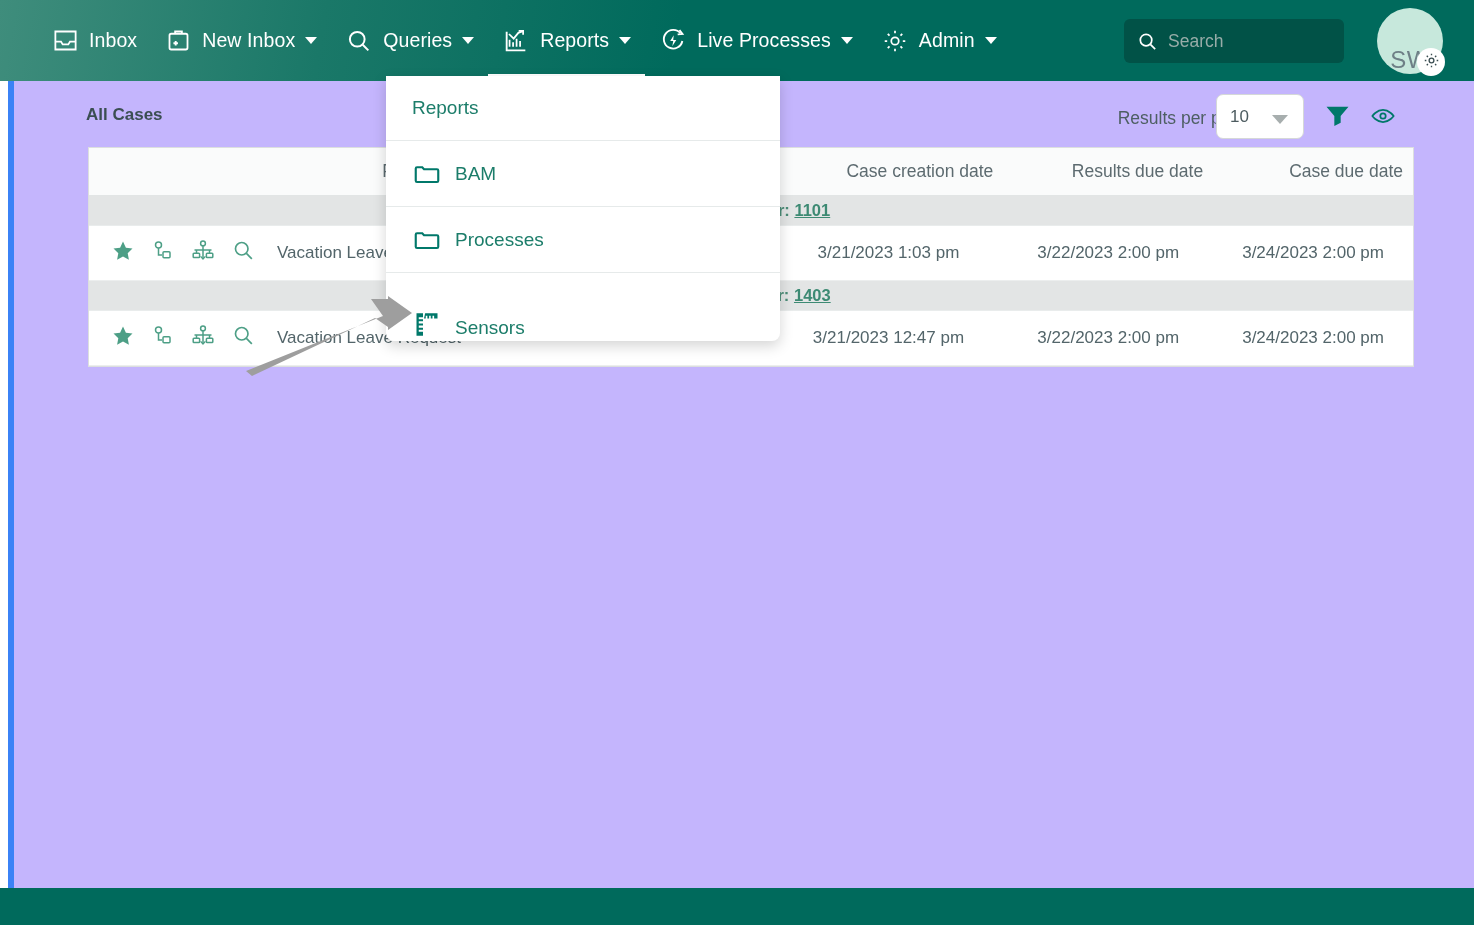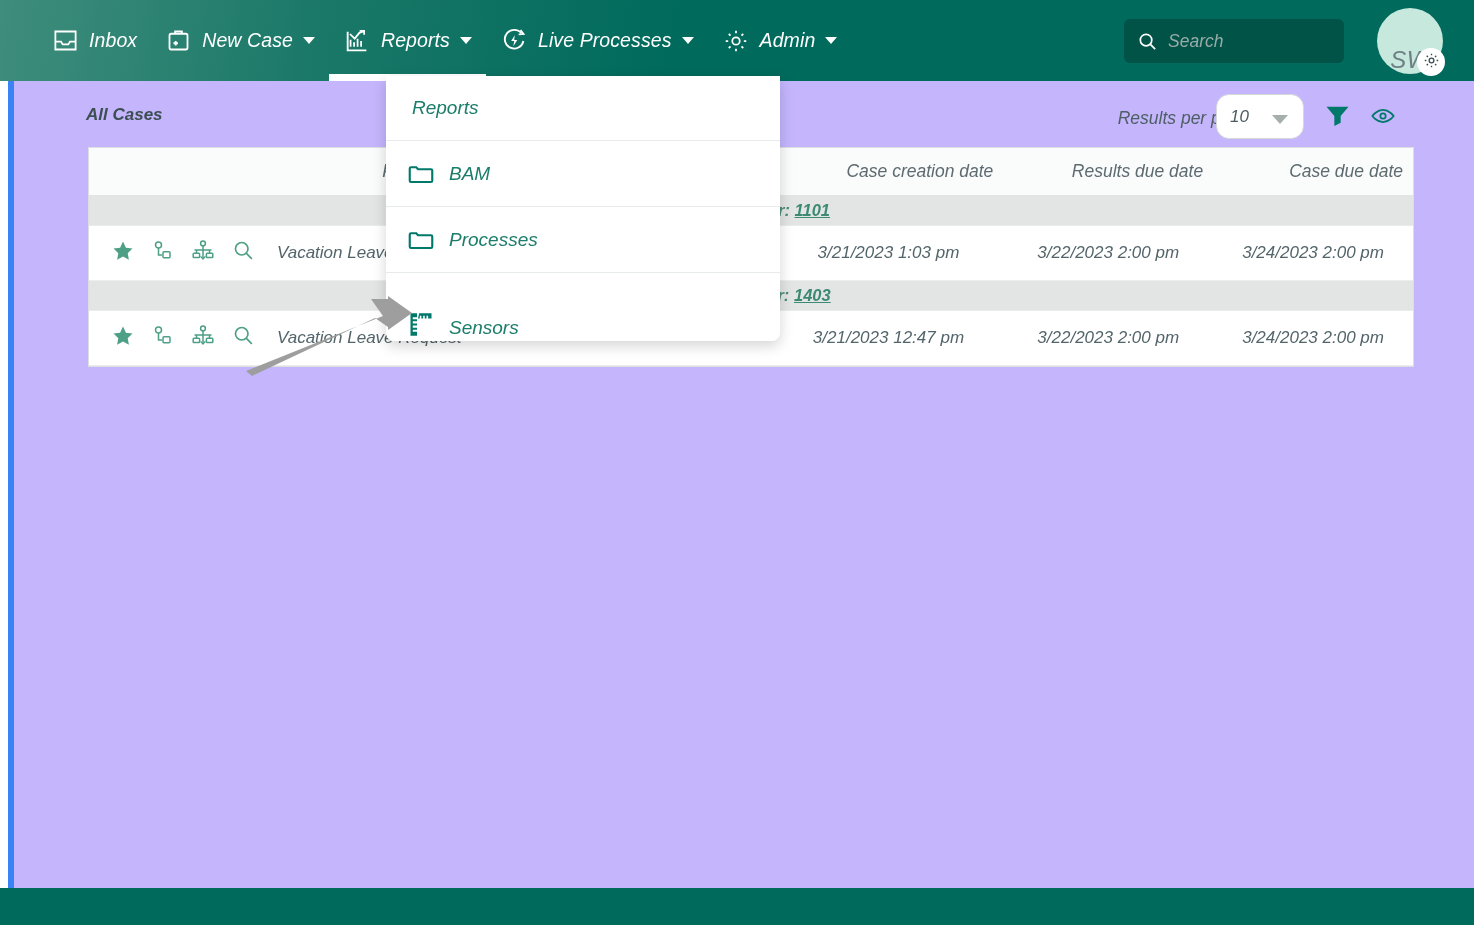--- a/index.html
+++ b/index.html
@@ -3,21 +3,21 @@
 <meta charset="utf-8">
 <style>
   * { box-sizing: border-box; margin: 0; padding: 0; }
   html, body {
     width: 1474px; height: 925px;
     font-family: "Liberation Sans", sans-serif;
     background: #ffffff;
     overflow: hidden;
   }
 
-  #app { position: relative; width: 1474px; height: 809px; font-style: italic; }
+  #app { position: relative; width: 1474px; height: 809px; }
 
   
   .topnav {
     position: absolute; top: 0; left: 0;
     width: 1474px; height: 81px;
     background: linear-gradient(100deg, #3f8d7c 0%, #1a7868 22%, #006a5c 46%, #006a5c 100%);
     display: flex; align-items: center;
     padding-left: 38px;
     z-index: 20;
   }
@@ -94,21 +94,21 @@
 
   .rpp-label {
     position: absolute; right: 232px; top: 27px;
     font-size: 17.5px; color: #4e5f63;
   }
   .rpp-select {
     position: absolute; right: 178px; top: 13px;
     width: 88px; height: 45px;
     background: #ffffff;
     border: 1px solid #d5d8d8;
-    border-radius: 13px;
+    border-radius: 7px;
   }
   .rpp-value { position: absolute; left: 13px; top: 12px; font-size: 17px; color: #4d5c60; }
   .rpp-caret {
     position: absolute; right: 15px; top: 20px;
     width: 0; height: 0;
     border-left: 8px solid transparent;
     border-right: 8px solid transparent;
     border-top: 9px solid #a7aeae;
   }
   .icon-btn { position: absolute; top: 22px; display: flex; align-items: center; }
@@ -177,21 +177,21 @@
     height: 65px;
     display: flex; align-items: center;
     padding-left: 26px;
     font-size: 19px;
     color: #1c7d6a;
     border-bottom: 1px solid #e6eaea;
   }
   .menu-item {
     height: 66px;
     display: flex; align-items: center;
-    padding-left: 20px;
+    padding-left: 26px;
     border-bottom: 1px solid #e6eaea;
   }
   .menu-item:last-child { border-bottom: none; align-items: flex-end; }
   .menu-item .mi-ico { width: 34px; display: flex; align-items: center; }
   .menu-item .mi-label {
     margin-left: 9px;
     font-size: 19px;
     color: #1c7d6a;
   }
 
@@ -223,24 +223,34 @@
     </div>
 
     <div class="nav-item">
       <span class="nav-ico">
         <svg width="27" height="27" viewBox="0 0 24 24" fill="none" stroke="#ffffff" stroke-width="1.6">
           <rect x="4" y="6" width="16" height="14" rx="1.5"></rect>
           <path d="M9 6V4h6v2"></path>
           <path d="M7.5 14.5h4M9.5 12.5v4" stroke-width="1.7"></path>
         </svg>
       </span>
-      <span class="nav-label">New Case</span>
+      <span class="nav-label">New Inbox</span>
       <span class="nav-caret"></span>
     </div>
 
+    <div class="nav-item">
+      <span class="nav-ico">
+        <svg width="28" height="28" viewBox="0 0 24 24" fill="none" stroke="#ffffff" stroke-width="1.7">
+          <circle cx="10.5" cy="10.5" r="6.3"></circle>
+            <path d="M15.2 15.2L20 20"></path>
+        </svg>
+      </span>
+      <span class="nav-label">Queries</span>
+      <span class="nav-caret"></span>
+    </div>
 
     <div class="nav-item active">
       <span class="nav-ico">
         <svg width="28" height="28" viewBox="0 0 24 24" fill="none" stroke="#ffffff" stroke-width="1.6">
           <path d="M4 4v16h16" stroke-width="1.6"></path>
           <path d="M6.5 11v6M9.5 13v4M12.5 10v7M15.5 12v5" stroke-width="1.5"></path>
           <path d="M6 6l4 4 4-5 4-1.5" stroke-width="1.5"></path>
           <path d="M14.3 3.4h3.8v3.3" stroke-width="1.5"></path>
         </svg>
       </span>

